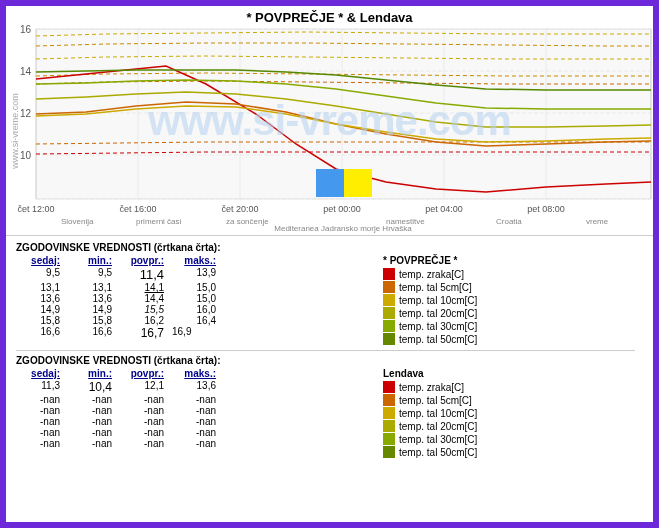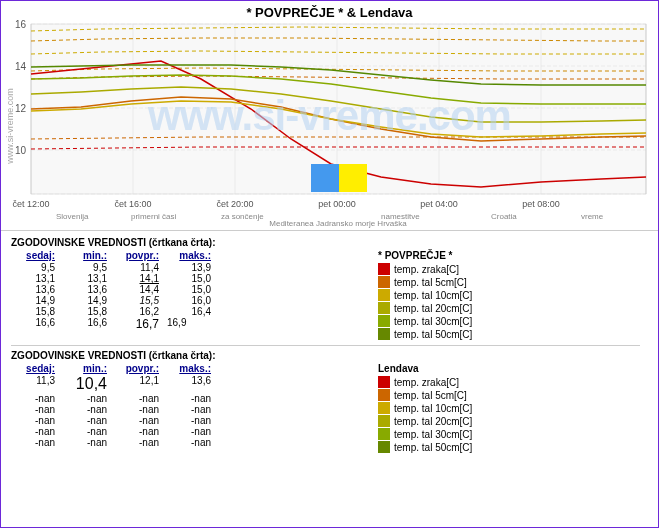--- a/index.html
+++ b/index.html
@@ -9,21 +9,21 @@
       font-family: Arial, sans-serif;
       font-size: 11px;
       background: #fff;
       overflow: hidden;
       position: relative;
     }
 
     #main-container {
       width: 659px;
       height: 528px;
-      border: 1px solid #6d28d9;
+      border: 6px solid #6d28d9;
       position: relative;
     }
 
     #chart-area {
       width: 100%;
       height: 230px;
       position: relative;
       background: #fff;
       border-bottom: 1px solid #ccc;
     }
@@ -236,21 +236,21 @@
             <div class="val-col sedaj col-header" style="font-size:10px;color:#00008b;font-weight:bold;text-decoration:underline;width:52px;">sedaj:</div>
             <div class="val-col min col-header" style="font-size:10px;color:#00008b;font-weight:bold;text-decoration:underline;width:52px;">min.:</div>
             <div class="val-col povpr col-header" style="font-size:10px;color:#00008b;font-weight:bold;text-decoration:underline;width:52px;">povpr.:</div>
             <div class="val-col maks col-header" style="font-size:10px;color:#00008b;font-weight:bold;text-decoration:underline;width:52px;">maks.:</div>
           </div>
 
           <div id="s1-rows">
               <div class="table-row-values">
                 <div style="width: 52px; text-align: right; padding-right: 8px; font-size: 10px; color: rgb(0, 0, 0);">9,5</div>
                 <div style="width: 52px; text-align: right; padding-right: 8px; font-size: 10px; color: rgb(0, 0, 0);">9,5</div>
-                <div style="width: 52px; text-align: right; padding-right: 8px; font-size: 10px; color: rgb(0, 0, 0);">11,4</div>
+                <div style="width: 52px; text-align: right; padding-right: 8px; font-size: 13px; color: rgb(0, 0, 0);">11,4</div>
                 <div style="width: 52px; text-align: right; padding-right: 8px; font-size: 10px; color: rgb(0, 0, 0);">13,9</div>
               </div>
               <div class="table-row-values">
                 <div style="width: 52px; text-align: right; padding-right: 8px; font-size: 10px; color: rgb(0, 0, 0);">13,1</div>
                 <div style="width: 52px; text-align: right; padding-right: 8px; font-size: 10px; color: rgb(0, 0, 0);">13,1</div>
                 <div style="width: 52px; text-align: right; padding-right: 8px; font-size: 10px; color: rgb(0, 0, 0); text-decoration: underline;">14,1</div>
                 <div style="width: 52px; text-align: right; padding-right: 8px; font-size: 10px; color: rgb(0, 0, 0);">15,0</div>
               </div>
               <div class="table-row-values">
                 <div style="width: 52px; text-align: right; padding-right: 8px; font-size: 10px; color: rgb(0, 0, 0);">13,6</div>
@@ -322,21 +322,21 @@
           <div class="table-row-values">
             <div class="val-col sedaj col-header" style="font-size:10px;color:#00008b;font-weight:bold;text-decoration:underline;width:52px;">sedaj:</div>
             <div class="val-col min col-header" style="font-size:10px;color:#00008b;font-weight:bold;text-decoration:underline;width:52px;">min.:</div>
             <div class="val-col povpr col-header" style="font-size:10px;color:#00008b;font-weight:bold;text-decoration:underline;width:52px;">povpr.:</div>
             <div class="val-col maks col-header" style="font-size:10px;color:#00008b;font-weight:bold;text-decoration:underline;width:52px;">maks.:</div>
           </div>
 
           <div id="s2-rows">
               <div class="table-row-values">
                 <div style="width: 52px; text-align: right; padding-right: 8px; font-size: 10px; color: rgb(0, 0, 0);">11,3</div>
-                <div style="width: 52px; text-align: right; padding-right: 8px; font-size: 16px; color: rgb(0, 0, 0);">10,4</div>
+                <div style="width: 52px; text-align: right; padding-right: 8px; font-size: 12px; color: rgb(0, 0, 0);">10,4</div>
                 <div style="width: 52px; text-align: right; padding-right: 8px; font-size: 10px; color: rgb(0, 0, 0);">12,1</div>
                 <div style="width: 52px; text-align: right; padding-right: 8px; font-size: 10px; color: rgb(0, 0, 0);">13,6</div>
               </div>
               <div class="table-row-values">
                 <div style="width: 52px; text-align: right; padding-right: 8px; font-size: 10px; color: rgb(0, 0, 0);">-nan</div>
                 <div style="width: 52px; text-align: right; padding-right: 8px; font-size: 10px; color: rgb(0, 0, 0);">-nan</div>
                 <div style="width: 52px; text-align: right; padding-right: 8px; font-size: 10px; color: rgb(0, 0, 0);">-nan</div>
                 <div style="width: 52px; text-align: right; padding-right: 8px; font-size: 10px; color: rgb(0, 0, 0);">-nan</div>
               </div>
               <div class="table-row-values">

